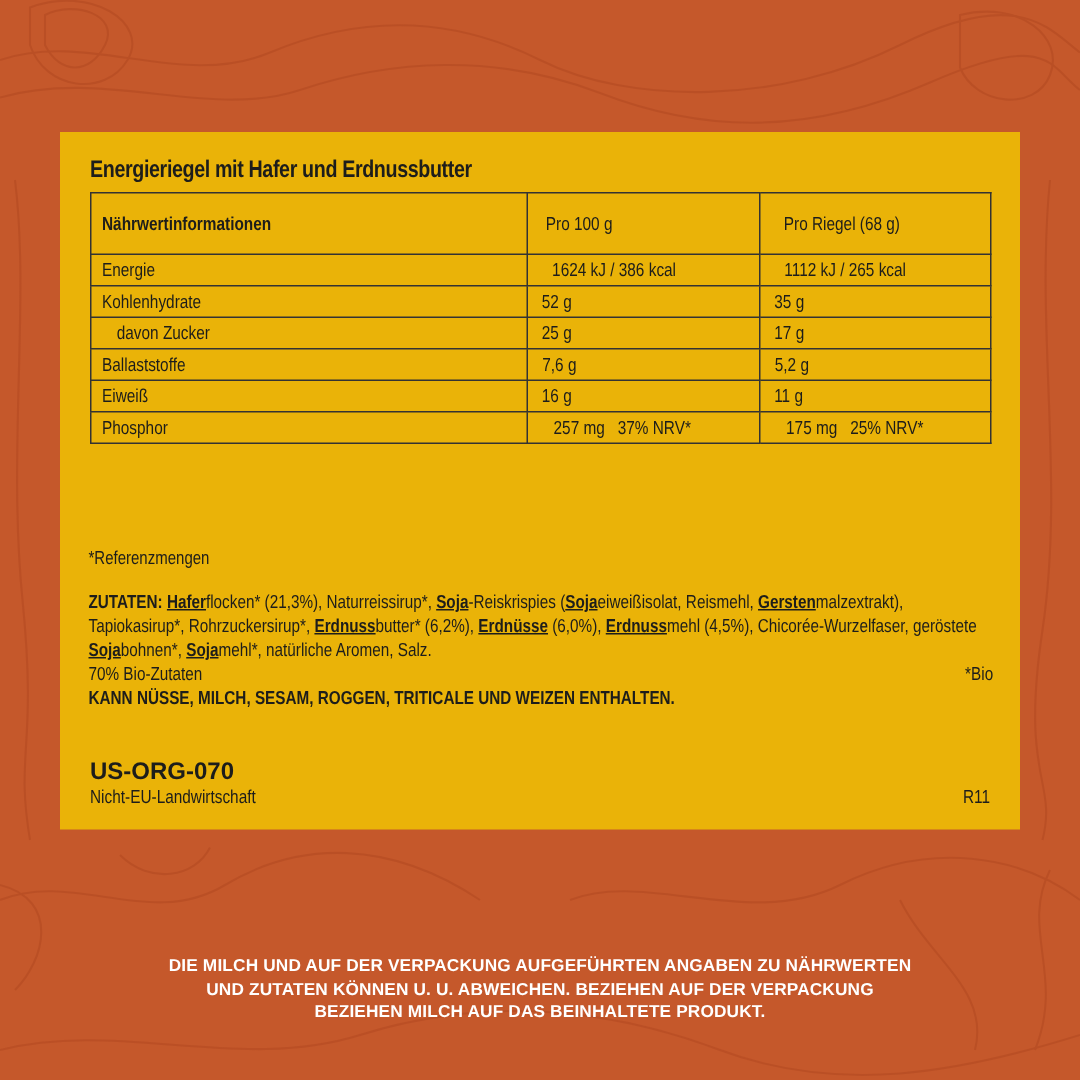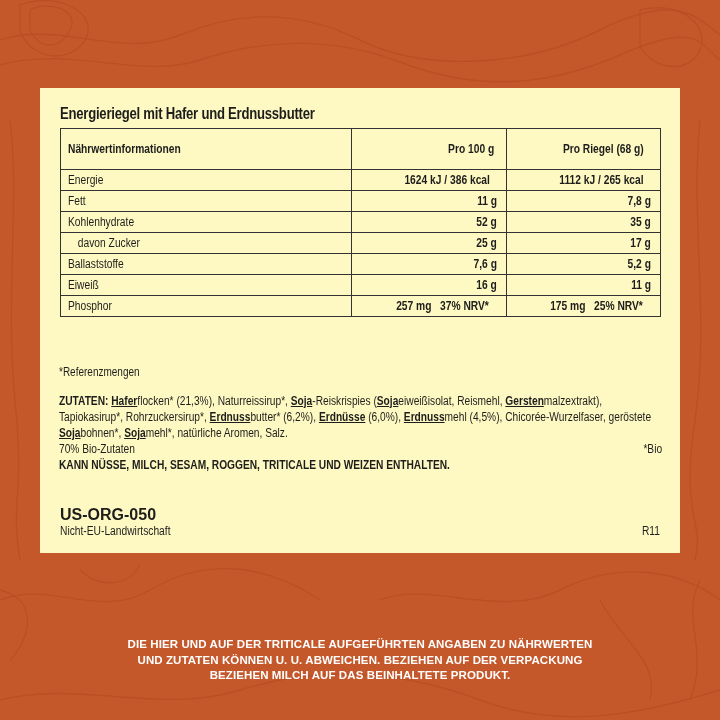--- a/index.html
+++ b/index.html
@@ -4,21 +4,21 @@
 <style>
   html, body { margin:0; padding:0; }
   body {
     width:720px; height:720px; overflow:hidden; position:relative;
     background:#C5582B;
     font-family:"Liberation Sans", sans-serif;
   }
   .topo { position:absolute; left:0; top:0; width:720px; height:720px; }
   .card {
     position:absolute; left:40px; top:88px; width:640px; height:465px;
-    background:#fef9c3;
+    background:#eab308;
     box-sizing:border-box;
     padding:0 20px;
     color:#1d1d1b;
   }
   .title {
     position:absolute; left:20px; top:17px;
     font-family:"Liberation Sans Narrow","Liberation Sans", sans-serif;
     font-weight:bold; font-size:16px; letter-spacing:-0.3px;
     transform:scaleX(0.82); transform-origin:left center; white-space:nowrap;
   }
@@ -27,21 +27,21 @@
     width:601px; border-collapse:collapse;
     font-size:12.5px;
   }
   table.nut td {
     border:1.3px solid #333;
     height:20px; padding:0 7px; line-height:20px;
     white-space:nowrap;
   }
   table.nut td span.n { display:inline-block; transform:scaleX(0.82); }
   table.nut td.c1 span.n { transform-origin:left center; }
-  table.nut td.c2, table.nut td.c3 { text-align:right;font-weight:bold; }
+  table.nut td.c2, table.nut td.c3 { text-align:left; }
   table.nut td.c2 span.n, table.nut td.c3 span.n { transform-origin:center center; }
   table.nut tr.head td { height:40px; }
   table.nut tr.head td.c1 { font-weight:bold; }
   table.nut td.c1 { width:276px; }
   table.nut td.c2 { width:140px; }
   table.nut tr.sub td.c1 span.n { padding-left:12px; }
   .ref { position:absolute; left:19px; top:277px; font-size:12.5px; transform:scaleX(0.8); transform-origin:left center; white-space:nowrap; }
   .ingredients {
     position:absolute; left:19px; top:305px; width:740px;
     font-size:12.5px; line-height:16px;
@@ -94,25 +94,20 @@
       <td class="c1"><span class="n">Nährwertinformationen</span></td>
       <td class="c2"><span class="n">Pro 100 g</span></td>
       <td class="c3"><span class="n">Pro Riegel (68 g)</span></td>
     </tr>
     <tr>
       <td class="c1"><span class="n">Energie</span></td>
       <td class="c2"><span class="n">1624 kJ / 386 kcal</span></td>
       <td class="c3"><span class="n">1112 kJ / 265 kcal</span></td>
     </tr>
     <tr>
-      <td class="c1"><span class="n">Fett</span></td>
-      <td class="c2"><span class="n">11 g</span></td>
-      <td class="c3"><span class="n">7,8 g</span></td>
-    </tr>
-    <tr>
       <td class="c1"><span class="n">Kohlenhydrate</span></td>
       <td class="c2"><span class="n">52 g</span></td>
       <td class="c3"><span class="n">35 g</span></td>
     </tr>
     <tr class="sub">
       <td class="c1"><span class="n">davon Zucker</span></td>
       <td class="c2"><span class="n">25 g</span></td>
       <td class="c3"><span class="n">17 g</span></td>
     </tr>
     <tr>
@@ -140,22 +135,22 @@
       <span class="lbl">ZUTATEN:</span>
       <span id="ing-parts"><u>Hafer</u><span>flocken* (21,3%), Naturreissirup*, </span><u>Soja</u><span>-Reiskrispies (</span><u>Soja</u><span>eiweißisolat, Reismehl, </span><u>Gersten</u><span>malzextrakt), Tapiokasirup*, Rohrzuckersirup*, </span><u>Erdnuss</u><span>butter* (6,2%), </span><u>Erdnüsse</u><span> (6,0%), </span><u>Erdnuss</u><span>mehl (4,5%), Chicorée-Wurzelfaser, geröstete </span><u>Soja</u><span>bohnen*, </span><u>Soja</u><span>mehl*, natürliche Aromen, Salz.</span></span>
     </div>
     <div class="bio-line">
       <span>70% Bio-Zutaten</span>
       <span>*Bio</span>
     </div>
     <div class="allergen">KANN NÜSSE, MILCH, SESAM, ROGGEN, TRITICALE UND WEIZEN ENTHALTEN.</div>
   </div>
 
-  <div class="code">US-ORG-050</div>
+  <div class="code">US-ORG-070</div>
   <div class="origin">Nicht-EU-Landwirtschaft</div>
   <div class="r11">R11</div>
 </div>
 
 <div class="disclaimer">
-  <div>DIE HIER UND AUF DER TRITICALE AUFGEFÜHRTEN ANGABEN ZU NÄHRWERTEN</div>
+  <div>DIE MILCH UND AUF DER VERPACKUNG AUFGEFÜHRTEN ANGABEN ZU NÄHRWERTEN</div>
   <div>UND ZUTATEN KÖNNEN U. U. ABWEICHEN. BEZIEHEN AUF DER VERPACKUNG</div>
   <div>BEZIEHEN MILCH AUF DAS BEINHALTETE PRODUKT.</div>
 </div>
 
 </body></html>

